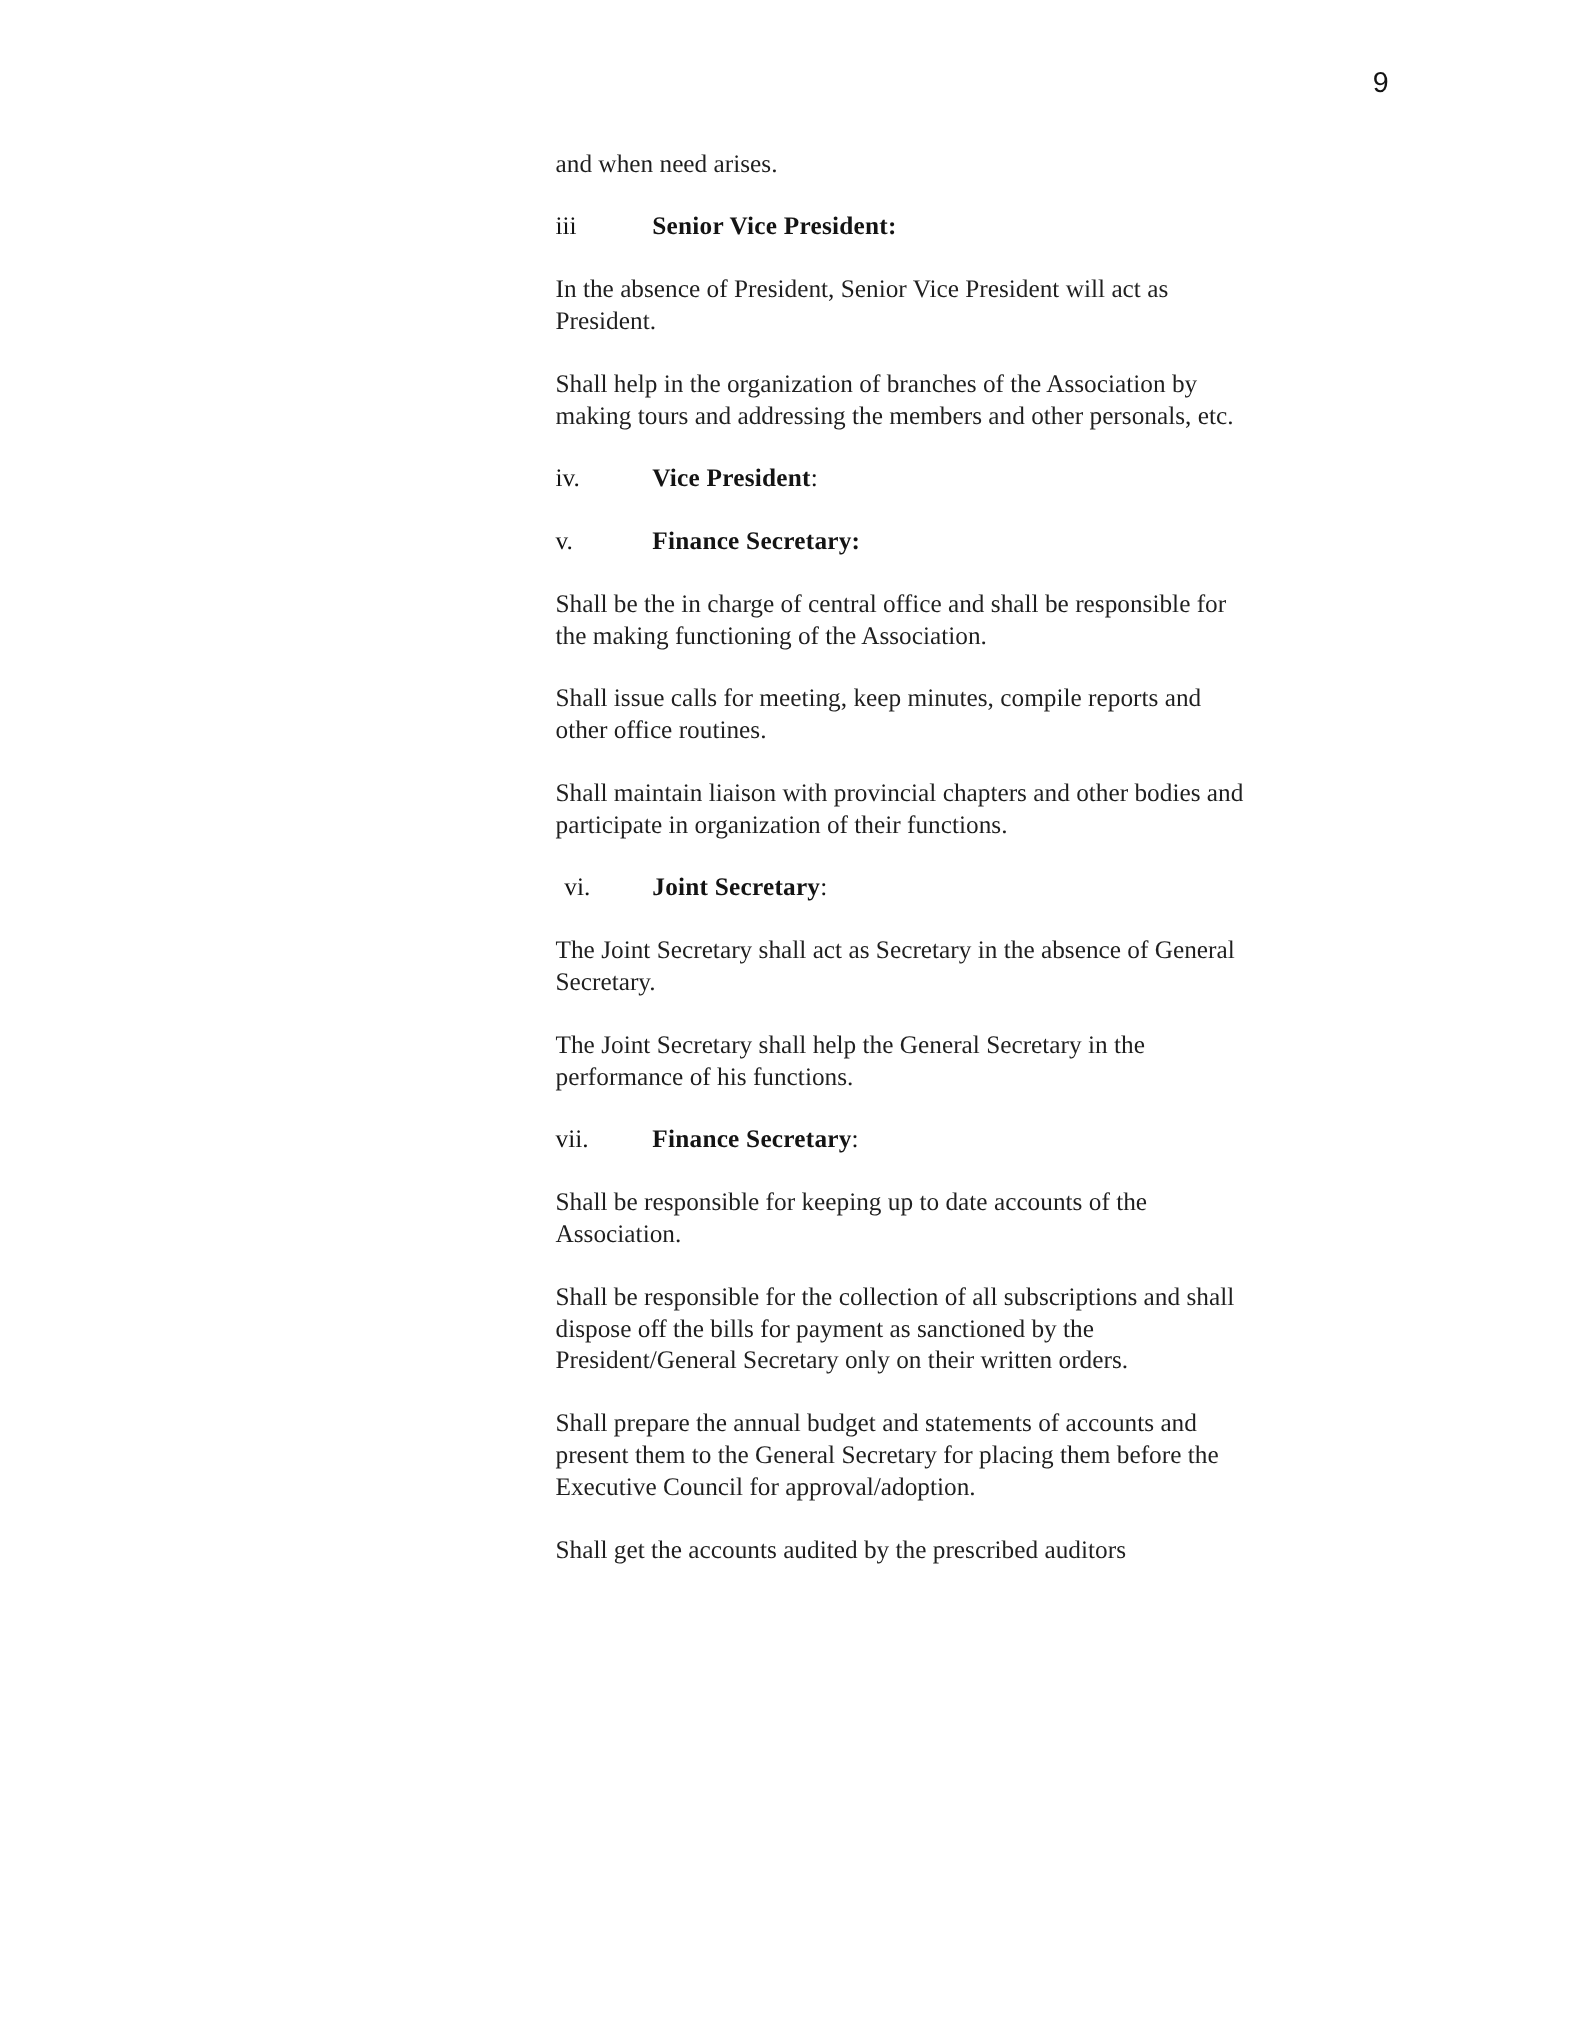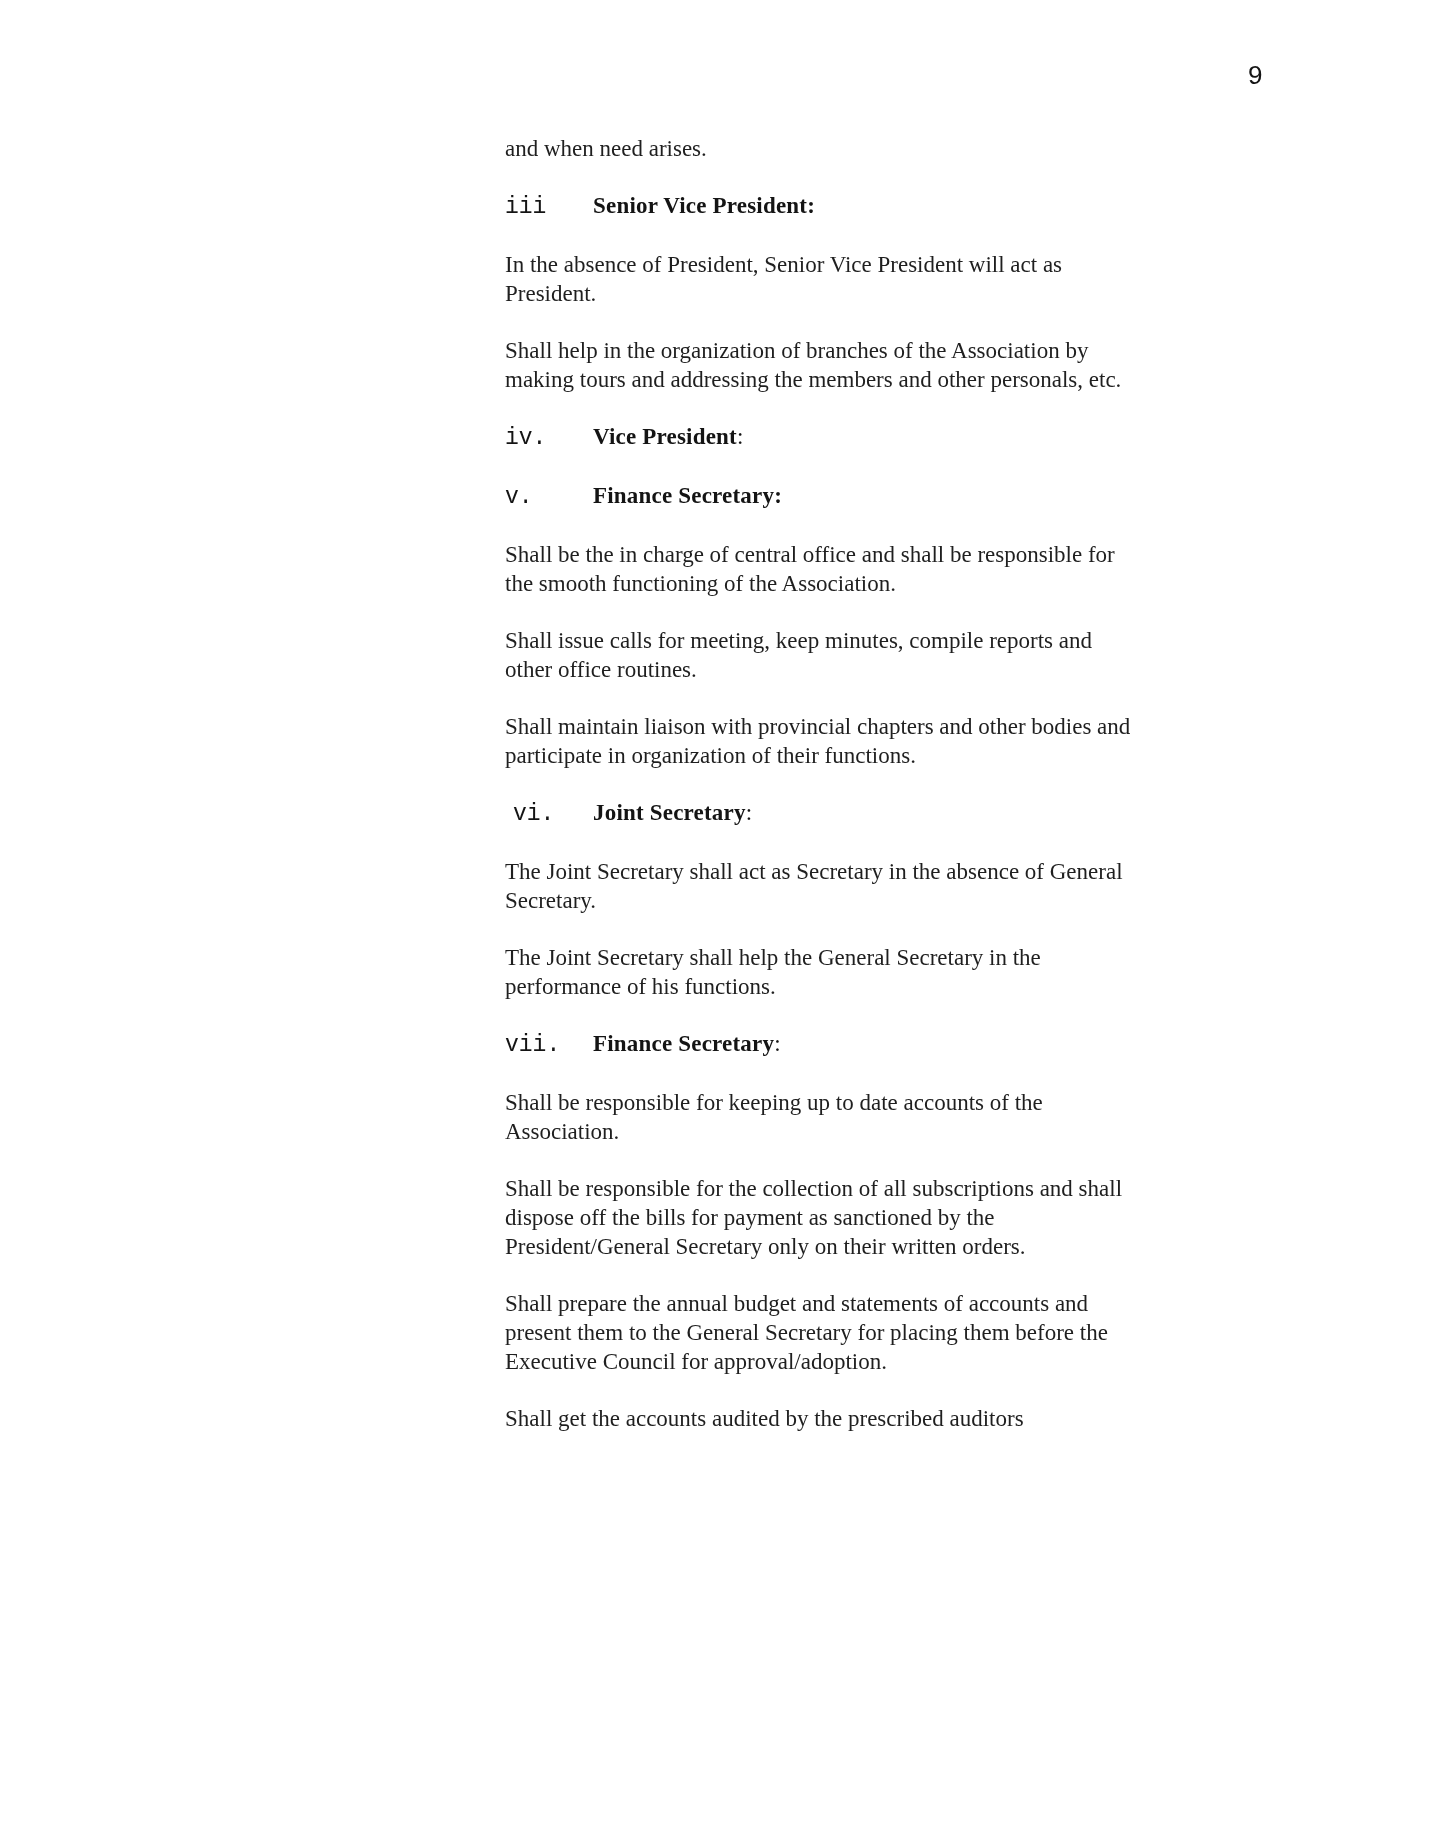--- a/index.html
+++ b/index.html
@@ -44,21 +44,20 @@
     align-items: baseline;
     margin: 0 0 28px 0;
     font-size: 23px;
     line-height: 29px;
     color: #141414;
   }
   .heading .numeral {
     flex: 0 0 88px;
     width: 88px;
     font-weight: normal;
-    font-family: Liberation Mono, monospace;
   }
   .heading.indent .numeral {
     text-indent: 8px;
   }
   .heading .title {
     font-weight: bold;
     letter-spacing: 0.2px;
   }
   .heading .colon {
     font-weight: normal;
@@ -84,21 +83,21 @@
         <span class="numeral">iv.</span>
         <span class="title">Vice President</span>
         <span class="colon">:</span>
       </div>
       <div class="heading">
         <span class="numeral">v.</span>
         <span class="title">Finance Secretary:</span>
         <span class="colon"></span>
       </div>
       <p class="para">Shall be the in charge of central office and shall be responsible for
-the smooth functioning of the Association.</p>
+the making functioning of the Association.</p>
       <p class="para">Shall issue calls for meeting, keep minutes, compile reports and
 other office routines.</p>
       <p class="para">Shall maintain liaison with provincial chapters and other bodies and
 participate in organization of their functions.</p>
       <div class="heading indent">
         <span class="numeral">vi.</span>
         <span class="title">Joint Secretary</span>
         <span class="colon">:</span>
       </div>
       <p class="para">The Joint Secretary shall act as Secretary in the absence of General

